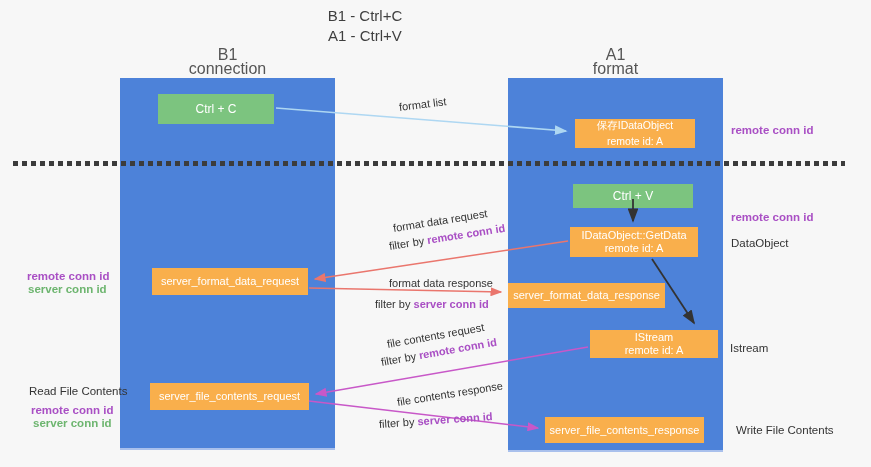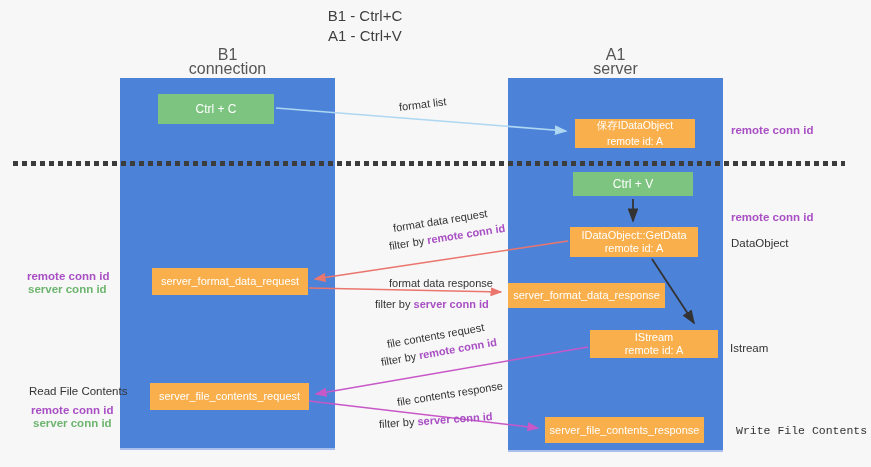--- a/index.html
+++ b/index.html
@@ -47,32 +47,32 @@
     <div>B1 - Ctrl+C</div>
     <div>A1 - Ctrl+V</div>
   </div>
 
   <div class="col-header" style="left:120px;top:48px;width:215px;">
     <div>B1</div>
     <div>connection</div>
   </div>
   <div class="col-header" style="left:508px;top:48px;width:215px;">
     <div>A1</div>
-    <div>server</div>
+    <div>format</div>
   </div>
 
   <div class="col" style="left:120px;top:78px;width:215px;height:372px;"></div>
   <div class="col" style="left:508px;top:78px;width:215px;height:374px;"></div>
 
   <div class="dashline"></div>
 
   <div class="box green" style="left:158px;top:94px;width:116px;height:30px;">
     <div>Ctrl + C</div>
   </div>
-  <div class="box green" style="left:573px;top:172px;width:120px;height:24px;">
+  <div class="box green" style="left:573px;top:184px;width:120px;height:24px;">
     <div>Ctrl + V</div>
   </div>
 
   <div class="box orange" style="left:575px;top:119px;width:120px;height:29px;font-size:10.5px;justify-content:space-between;">
     <div>保存IDataObject</div>
     <div>remote id: A</div>
   </div>
   <div class="box orange" style="left:570px;top:227px;width:128px;height:30px;">
     <div>IDataObject::GetData</div>
     <div>remote id: A</div>
@@ -137,21 +137,21 @@
 
   <div class="arrowlabel" style="left:397px;top:396px;transform:rotate(-9deg);">file contents response</div>
   <div class="arrowlabel" style="left:379px;top:418px;transform:rotate(-4deg);">
     <span>filter by </span><span class="purple">server conn id</span>
   </div>
 
   <div class="sidelabel purple" style="left:731px;top:124px;">remote conn id</div>
   <div class="sidelabel purple" style="left:731px;top:211px;">remote conn id</div>
   <div class="sidelabel" style="left:731px;top:237px;">DataObject</div>
   <div class="sidelabel" style="left:730px;top:342px;">Istream</div>
-  <div class="sidelabel" style="left:736px;top:424px;font-family:Liberation Mono, monospace;">Write File Contents</div>
+  <div class="sidelabel" style="left:736px;top:424px;">Write File Contents</div>
 
   <div class="sidelabel purple" style="left:27px;top:270px;">remote conn id</div>
   <div class="sidelabel greentxt" style="left:28px;top:283px;">server conn id</div>
   <div class="sidelabel" style="left:29px;top:385px;">Read File Contents</div>
   <div class="sidelabel purple" style="left:31px;top:404px;">remote conn id</div>
   <div class="sidelabel greentxt" style="left:33px;top:417px;">server conn id</div>
 
 </div>
 
 </body></html>

